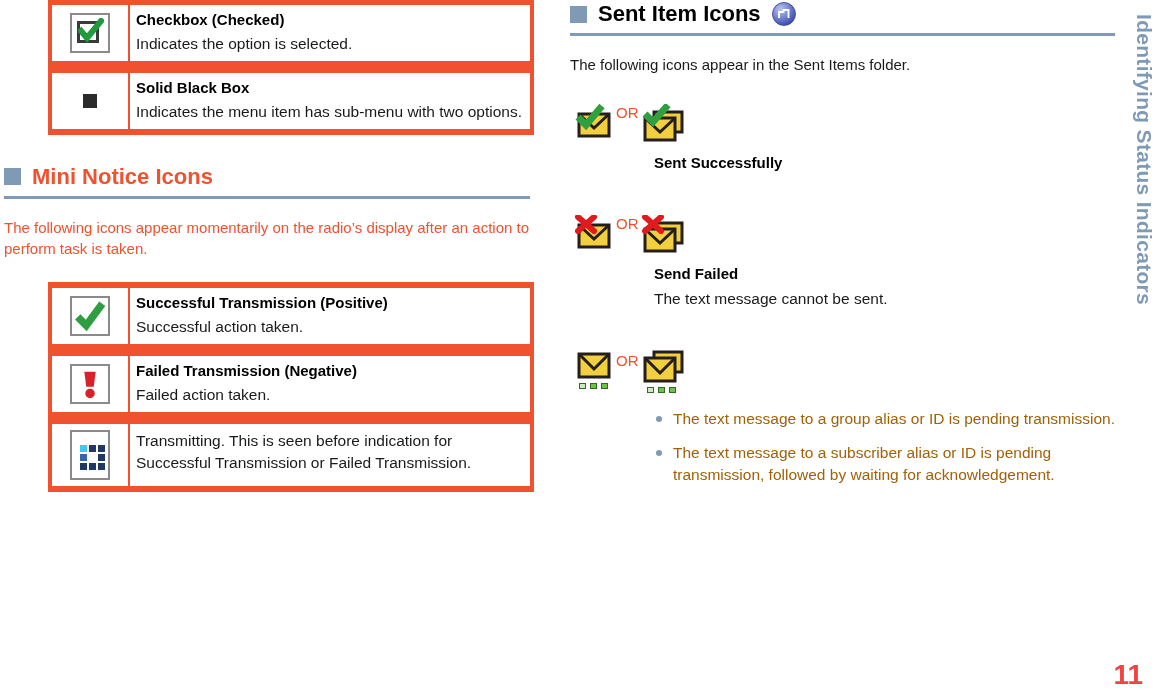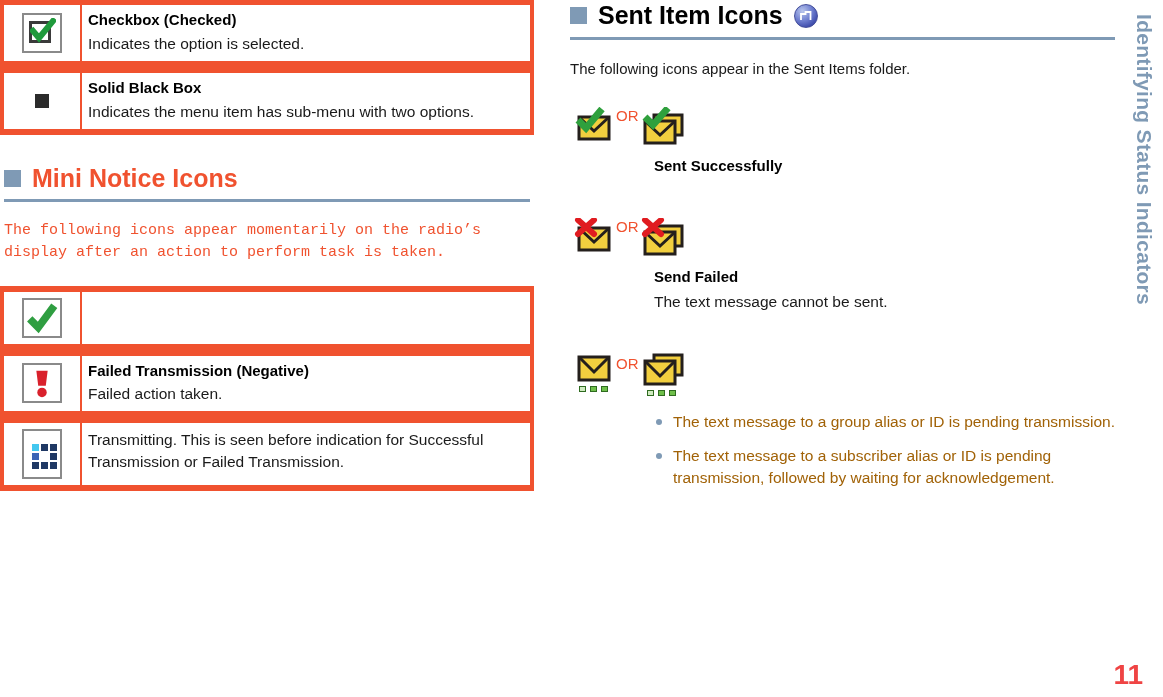--- a/index.html
+++ b/index.html
@@ -10,21 +10,21 @@
     overflow:hidden;
     position:relative;
   }
   .page{position:absolute;inset:0;}
 
   
   .col-left{position:absolute;left:0;top:0;width:534px;}
   .col-right{position:absolute;left:570px;top:0;width:545px;}
 
   
-  .tbl{background:#f0522f;padding:6px 0 6px 0;}
+  .tbl{background:#f0522f;padding:6px 0 6px 0;margin-left:48px;}
   .tbl.top-flush{padding-top:5px;}
   .trow{
     display:flex;
     background:#ffffff;
     margin:0 4px 0 4px;
     min-height:40px;
   }
   .tbl .trow + .trow{margin-top:12px;}
   .icon-cell{
     width:78px;
@@ -97,31 +97,31 @@
   .grid9 i.c1{background:#43c7ef;}
   .grid9 i.c2{background:#3b63b5;}
   .grid9 i.mid{background:transparent;}
 
   
   .h-sec{display:flex;align-items:center;gap:11px;margin:0;}
   .h-bullet{
     width:17px;height:17px;background:#7f9ab5;flex:0 0 17px;
   }
   .h-text{
-    font-size:25px;font-weight:bold;line-height:1.1;text-align:right;
+    font-size:22px;font-weight:bold;line-height:1.1;text-align:right;
   }
   .h-text.orange{color:#f0522f;}
   .h-text.black{color:#000;}
   .h-rule{
     height:3px;background:#7f9ab5;margin-top:7px;
   }
   .lead{
     font-size:15px;line-height:1.45;margin:18px 0 0 0;
   }
-  .lead.orange{color:#f0522f;font-family:Liberation Mono, monospace;}
+  .lead.orange{color:#f0522f;}
   .lead.black{color:#1a1a1a;}
 
   
   .wave-badge{
     width:24px;height:24px;border-radius:50%;
     background:radial-gradient(circle at 34% 28%, #b9c6ec 0%, #6f7fd0 45%, #414fae 75%, #2c3790 100%);
     border:1px solid #46509b;
     display:inline-flex;align-items:center;justify-content:center;
     box-sizing:border-box;
   }
@@ -225,20 +225,24 @@
     <div class="tbl" style="margin-top:22px;">
 
       <div class="trow">
         <div class="icon-cell">
           <div class="frame">
             <svg viewBox="0 0 36 36" width="34" height="34" style="position:absolute;left:1px;top:1px">
               <path d="M5 19 L14 28 L31 5" stroke="#2f9e41" stroke-width="8" fill="none" stroke-linecap="butt" stroke-linejoin="miter"></path>
             </svg>
           </div>
         </div>
+        <div class="txt-cell">
+          <p class="t-title">Successful Transmission (Positive)</p>
+          <p class="t-desc">Successful action taken.</p>
+        </div>
       </div>
 
       <div class="trow">
         <div class="icon-cell">
           <div class="frame">
             <svg viewBox="0 0 36 36" width="34" height="34" style="position:absolute;left:1px;top:1px">
               <path d="M12 5 H24 L22 21 H14 Z" fill="#d9212c"></path>
               <circle cx="18" cy="28" r="5" fill="#d9212c"></circle>
             </svg>
           </div>

